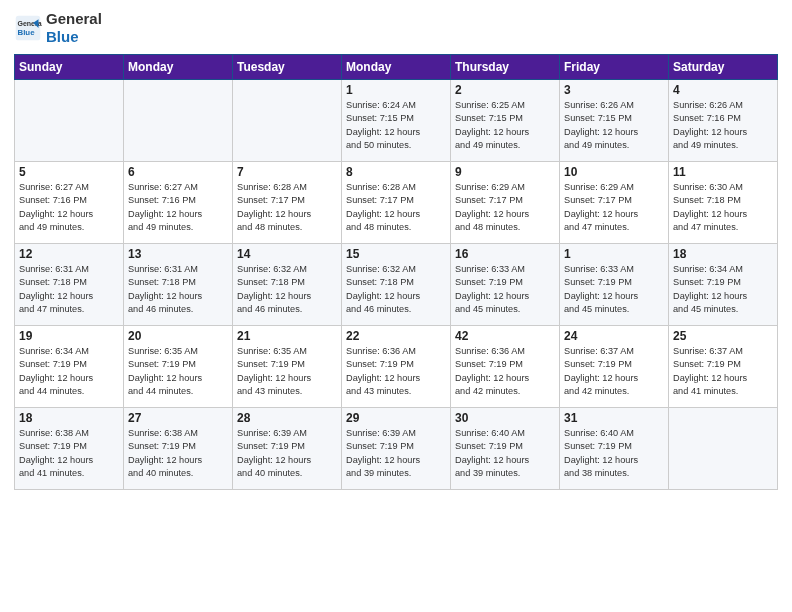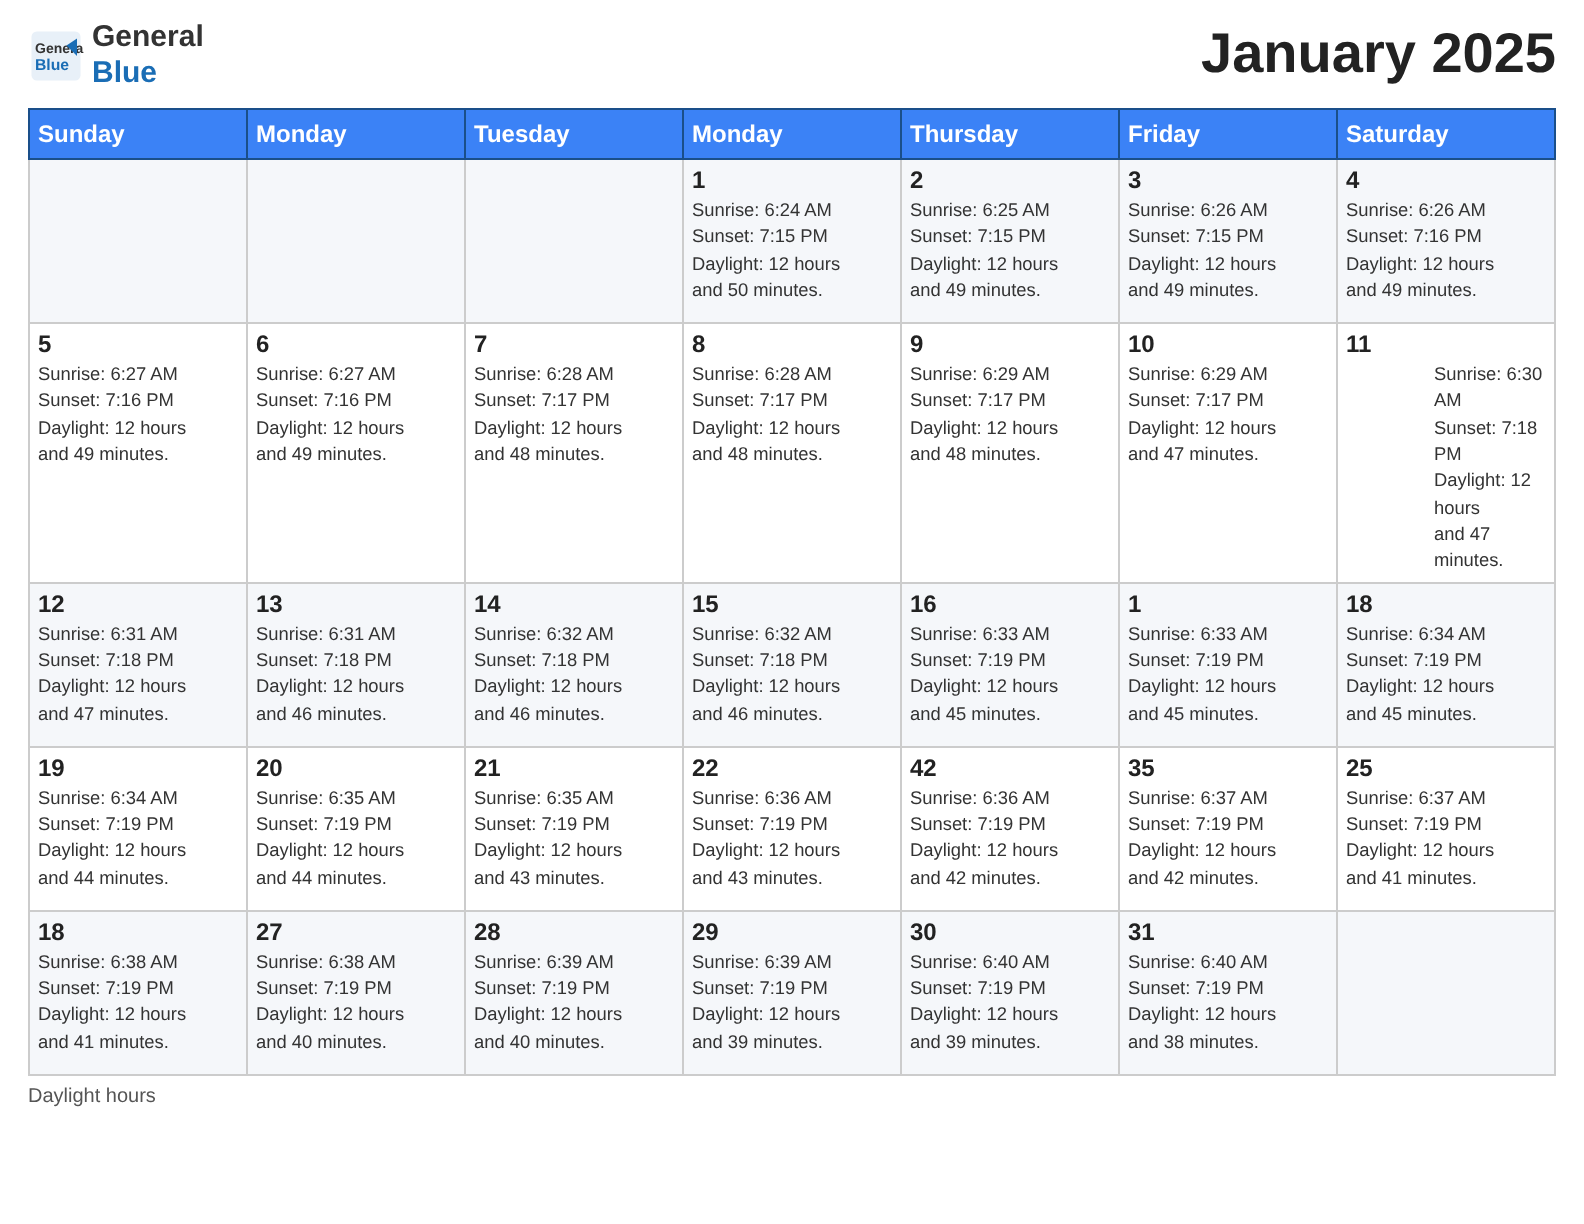--- a/index.html
+++ b/index.html
@@ -50,21 +50,21 @@
     .subtitle {
       font-size: 13px;
       color: #444;
     }
     table {
       width: 100%;
       border-collapse: collapse;
       table-layout: fixed;
     }
     thead th {
-      background: #3b82f6;
+      background: #4c1d95;
       color: #fff;
       font-size: 12px;
       font-weight: bold;
       padding: 5px 4px;
       text-align: left;
       border: 1px solid #1a4f8a;
     }
     tbody td {
       border: 1px solid #ccc;
       vertical-align: top;
@@ -105,21 +105,20 @@
         <text x="4" y="14" font-size="8" font-weight="bold" fill="#333" font-family="Arial">General</text>
         <text x="4" y="24" font-size="9" font-weight="bold" fill="#1a6db5" font-family="Arial">Blue</text>
         <polygon points="22,10 28,6 28,16" fill="#1a6db5"></polygon>
       </svg>
       <div class="logo-text">
         <div class="general">General</div>
         <div class="blue">Blue</div>
       </div>
     </div>
     <div class="title-block">
-      <div class="month-title">January 2025</div>
     </div>
   </div>
 
   <table>
     <thead>
       <tr id="header-row">
           <th>Sunday</th>
           <th>Monday</th>
           <th>Tuesday</th>
           <th>Monday</th>
@@ -200,21 +199,21 @@
           </td>
           <td>
             <div class="day-number">10</div>
             <div class="day-info" style="white-space: pre-line;">Sunrise: 6:29 AM
 Sunset: 7:17 PM
 Daylight: 12 hours
 and 47 minutes.</div>
           </td>
           <td>
             <div class="day-number">11</div>
-            <div class="day-info" style="white-space: pre-line; margin-left: 44px;">Sunrise: 6:30 AM
+            <div class="day-info" style="white-space: pre-line;">Sunrise: 6:30 AM
 Sunset: 7:18 PM
 Daylight: 12 hours
 and 47 minutes.</div>
           </td>
         </tr>
         <tr>
           <td>
             <div class="day-number">12</div>
             <div class="day-info" style="white-space: pre-line;">Sunrise: 6:31 AM
 Sunset: 7:18 PM
@@ -294,21 +293,21 @@
 and 43 minutes.</div>
           </td>
           <td>
             <div class="day-number">42</div>
             <div class="day-info" style="white-space: pre-line;">Sunrise: 6:36 AM
 Sunset: 7:19 PM
 Daylight: 12 hours
 and 42 minutes.</div>
           </td>
           <td>
-            <div class="day-number">35</div>
+            <div class="day-number">24</div>
             <div class="day-info" style="white-space: pre-line;">Sunrise: 6:37 AM
 Sunset: 7:19 PM
 Daylight: 12 hours
 and 42 minutes.</div>
           </td>
           <td>
             <div class="day-number">25</div>
             <div class="day-info" style="white-space: pre-line;">Sunrise: 6:37 AM
 Sunset: 7:19 PM
 Daylight: 12 hours
@@ -356,16 +355,13 @@
             <div class="day-info" style="white-space: pre-line;">Sunrise: 6:40 AM
 Sunset: 7:19 PM
 Daylight: 12 hours
 and 38 minutes.</div>
           </td>
           <td></td>
         </tr>
       </tbody>
   </table>
 
-  <div class="footer">
-    <span>Daylight hours</span>
-  </div>
 </div>
 
 </body></html>

